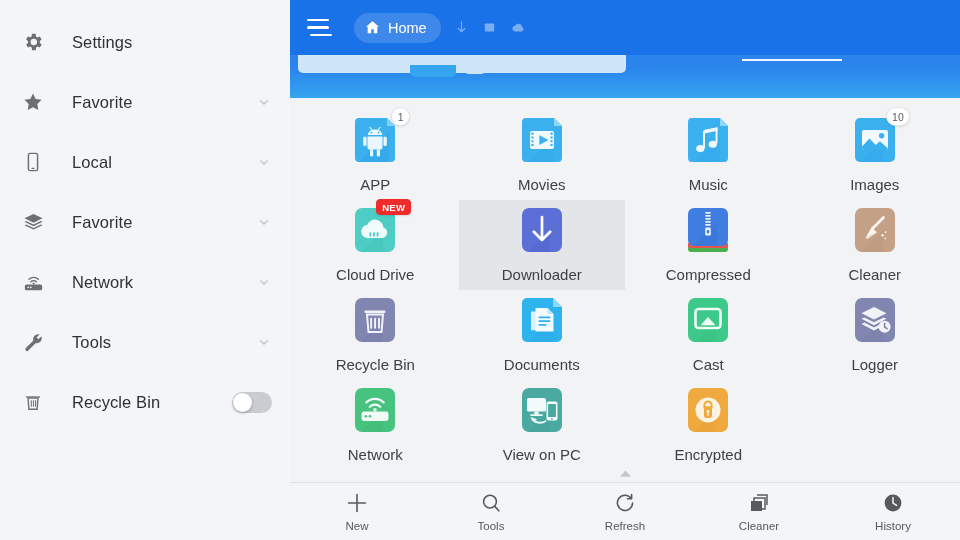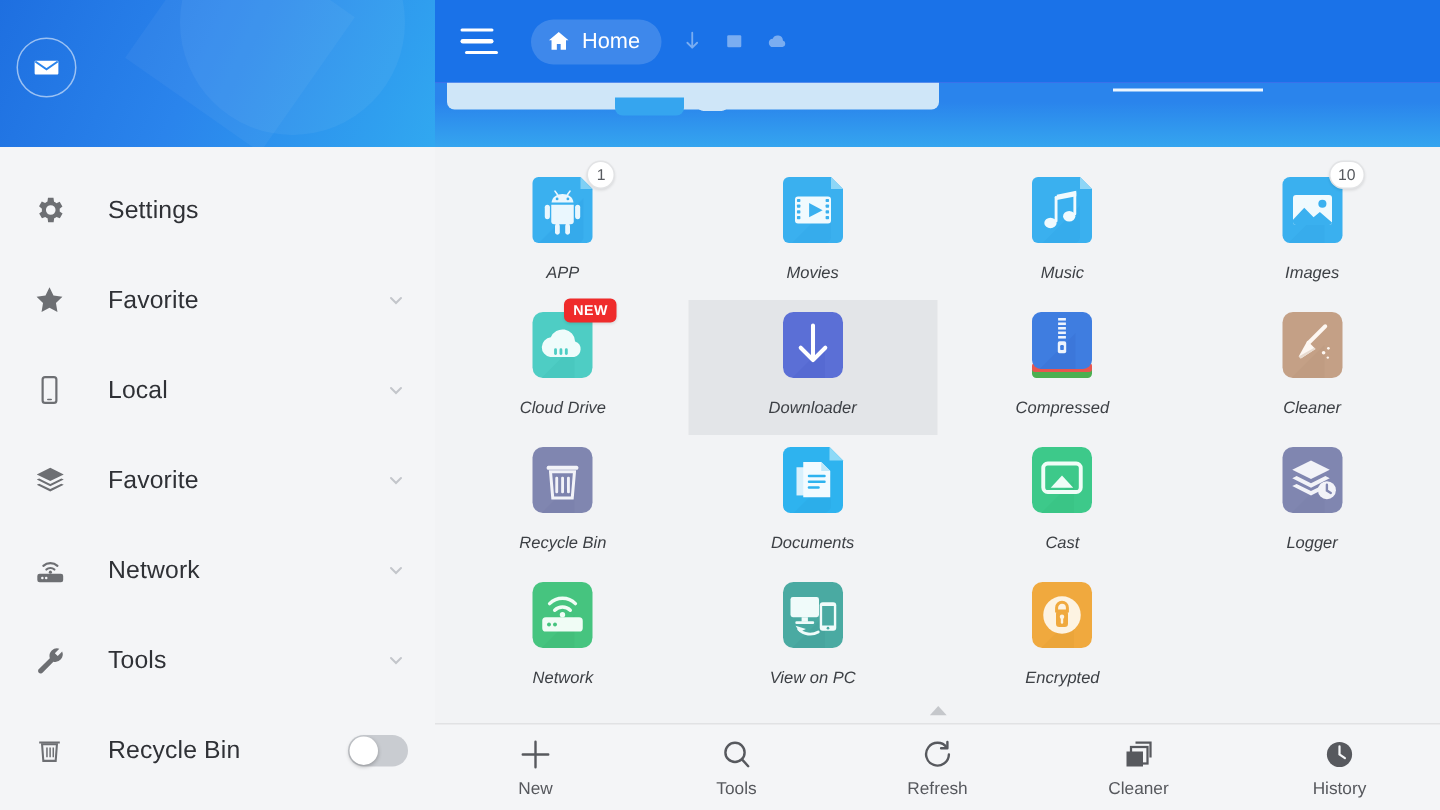--- a/index.html
+++ b/index.html
@@ -10,21 +10,21 @@
     overflow: hidden;
   }
   .app { position: relative; width: 960px; height: 540px; display: flex; }
 
   
   .sidebar {
     width: 290px; height: 540px;
     background: #f4f5f7;
     position: relative;
     flex: 0 0 290px;
-    display: flex; flex-direction: column;
+    display: flex; flex-direction: row;
   }
   .sidebar-header {
     height: 98px;
     background: linear-gradient(115deg, #1e6fe0 0%, #2a84ec 45%, #31a8f0 100%);
     position: relative;
     overflow: hidden;
   }
   .sidebar-header::before {
     content: "";
     position: absolute; right: 20px; top: -60px;
@@ -172,23 +172,22 @@
     display: flex; flex-direction: column; align-items: center;
     justify-content: flex-start;
     padding-top: 4px;
     cursor: pointer;
     position: relative;
   }
   .cell.selected { background: #e3e5e8; }
   .cell .icon-wrap { position: relative; width: 52px; height: 52px; }
   .cell .name {
     margin-top: 10px;
-    font-size: 11px;
+    font-size: 15px;
     color: #3d4045;
-    font-style: italic;
   }
   .badge {
     position: absolute; top: -7px; right: -9px;
     min-width: 19px; height: 19px;
     border-radius: 10px;
     background: #ffffff;
     border: 1px solid #e2e3e5;
     color: #585b60;
     font-size: 10.5px;
     display: flex; align-items: center; justify-content: center;

